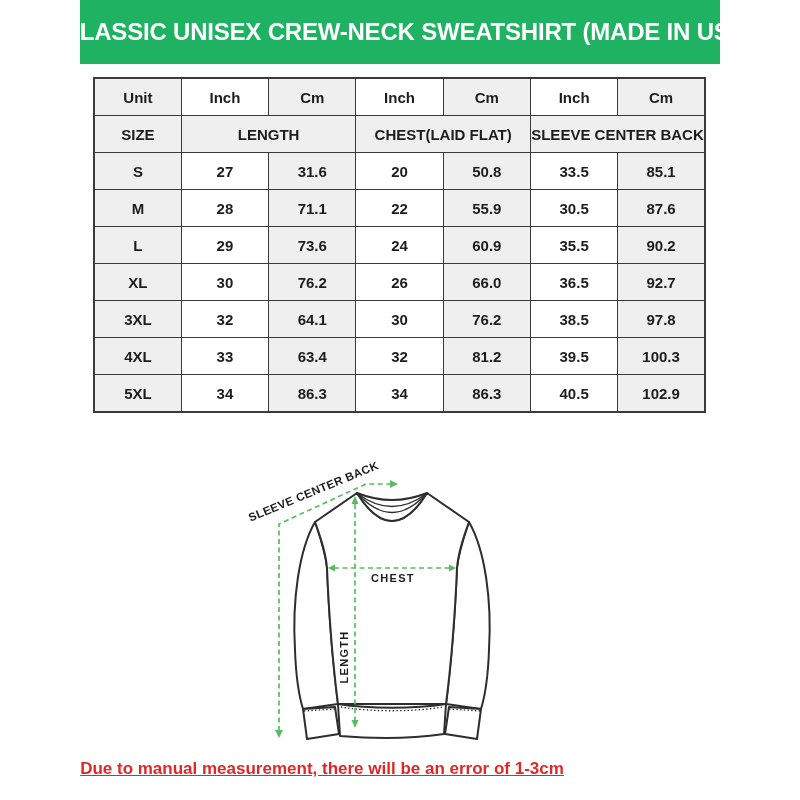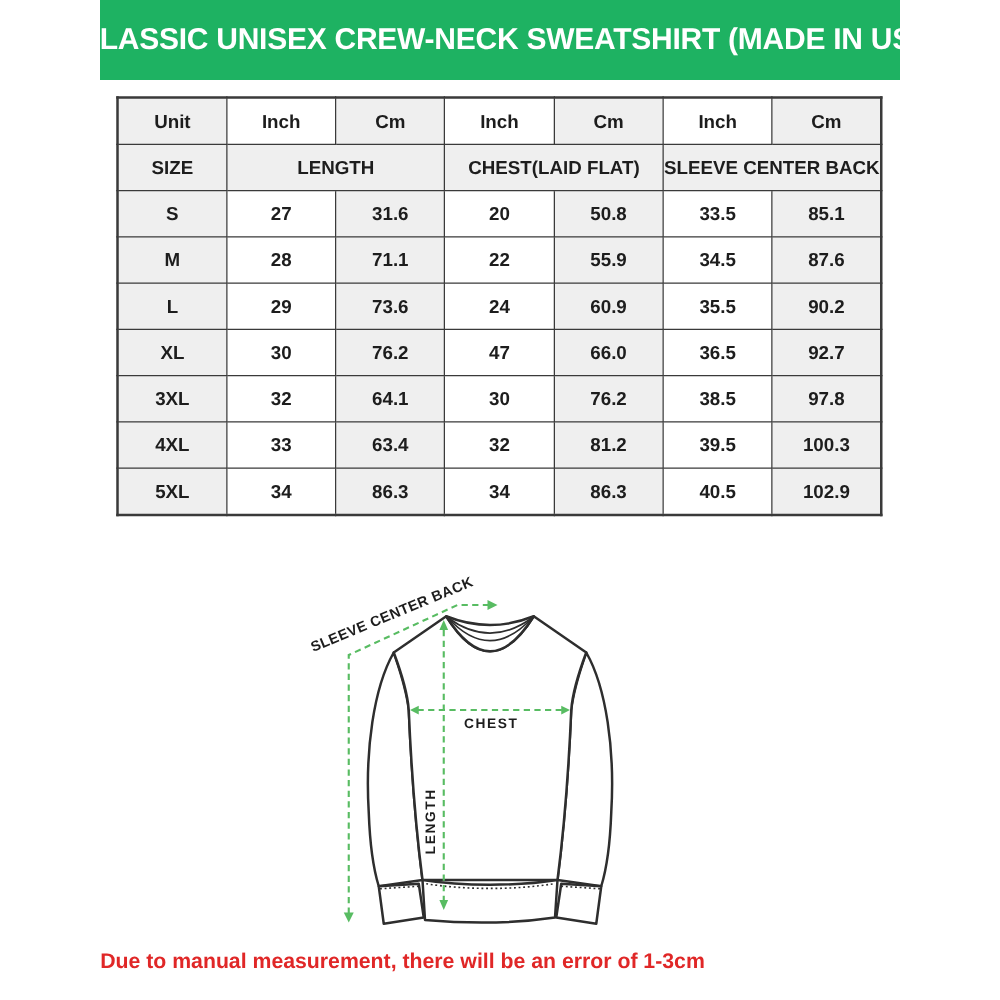--- a/index.html
+++ b/index.html
@@ -11,21 +11,21 @@
           font-size:24px;font-weight:bold;letter-spacing:-0.2px;white-space:nowrap;}
   table.size{position:absolute;left:93px;top:77px;width:611px;border-collapse:collapse;
              table-layout:fixed;border:2.5px solid var(--tbl-border,#3a3a3a);}
   table.size th, table.size td{border:1.7px solid var(--tbl-border,#3a3a3a);
              text-align:center;vertical-align:middle;height:36px;padding:0;
              font-size:15px;font-weight:bold;color:var(--text,#1d1d1d);background:#fff;}
   table.size .g{background:var(--cell-gray,#efefef);}
   .diagram{position:absolute;left:245px;top:450px;}
   .dlabel{font-family:"Liberation Sans", sans-serif;font-weight:bold;fill:var(--text,#1d1d1d);}
   .footnote{position:absolute;left:0;top:759px;width:644px;text-align:center;
-            font-size:17px;font-weight:bold;color:var(--note-red,#e02727);}
+            font-size:17px;font-weight:bold;color:var(--note-red,#e02727);text-decoration:underline;}
 </style>
 </head>
 <body>
 
 <div class="page" style="--banner-bg: #1eb262; --banner-text: #ffffff; --tbl-border: #3a3a3a; --cell-gray: #efefef; --text: #1d1d1d; --outline: #2e2e2e; --green: #58bc62; --note-red: #e02727;">
 
   <div class="banner">CLASSIC UNISEX CREW-NECK SWEATSHIRT (MADE IN US)</div>
 
   <table class="size">
     <colgroup>
@@ -63,37 +63,37 @@
           <td class="g">50.8</td>
           <td>33.5</td>
           <td class="g">85.1</td>
         </tr>
         <tr>
           <td class="g">M</td>
           <td>28</td>
           <td class="g">71.1</td>
           <td>22</td>
           <td class="g">55.9</td>
-          <td>34.5</td>
+          <td>30.5</td>
           <td class="g">87.6</td>
         </tr>
         <tr>
           <td class="g">L</td>
           <td>29</td>
           <td class="g">73.6</td>
           <td>24</td>
           <td class="g">60.9</td>
           <td>35.5</td>
           <td class="g">90.2</td>
         </tr>
         <tr>
           <td class="g">XL</td>
           <td>30</td>
           <td class="g">76.2</td>
-          <td>47</td>
+          <td>26</td>
           <td class="g">66.0</td>
           <td>36.5</td>
           <td class="g">92.7</td>
         </tr>
         <tr>
           <td class="g">3XL</td>
           <td>32</td>
           <td class="g">64.1</td>
           <td>30</td>
           <td class="g">76.2</td>

